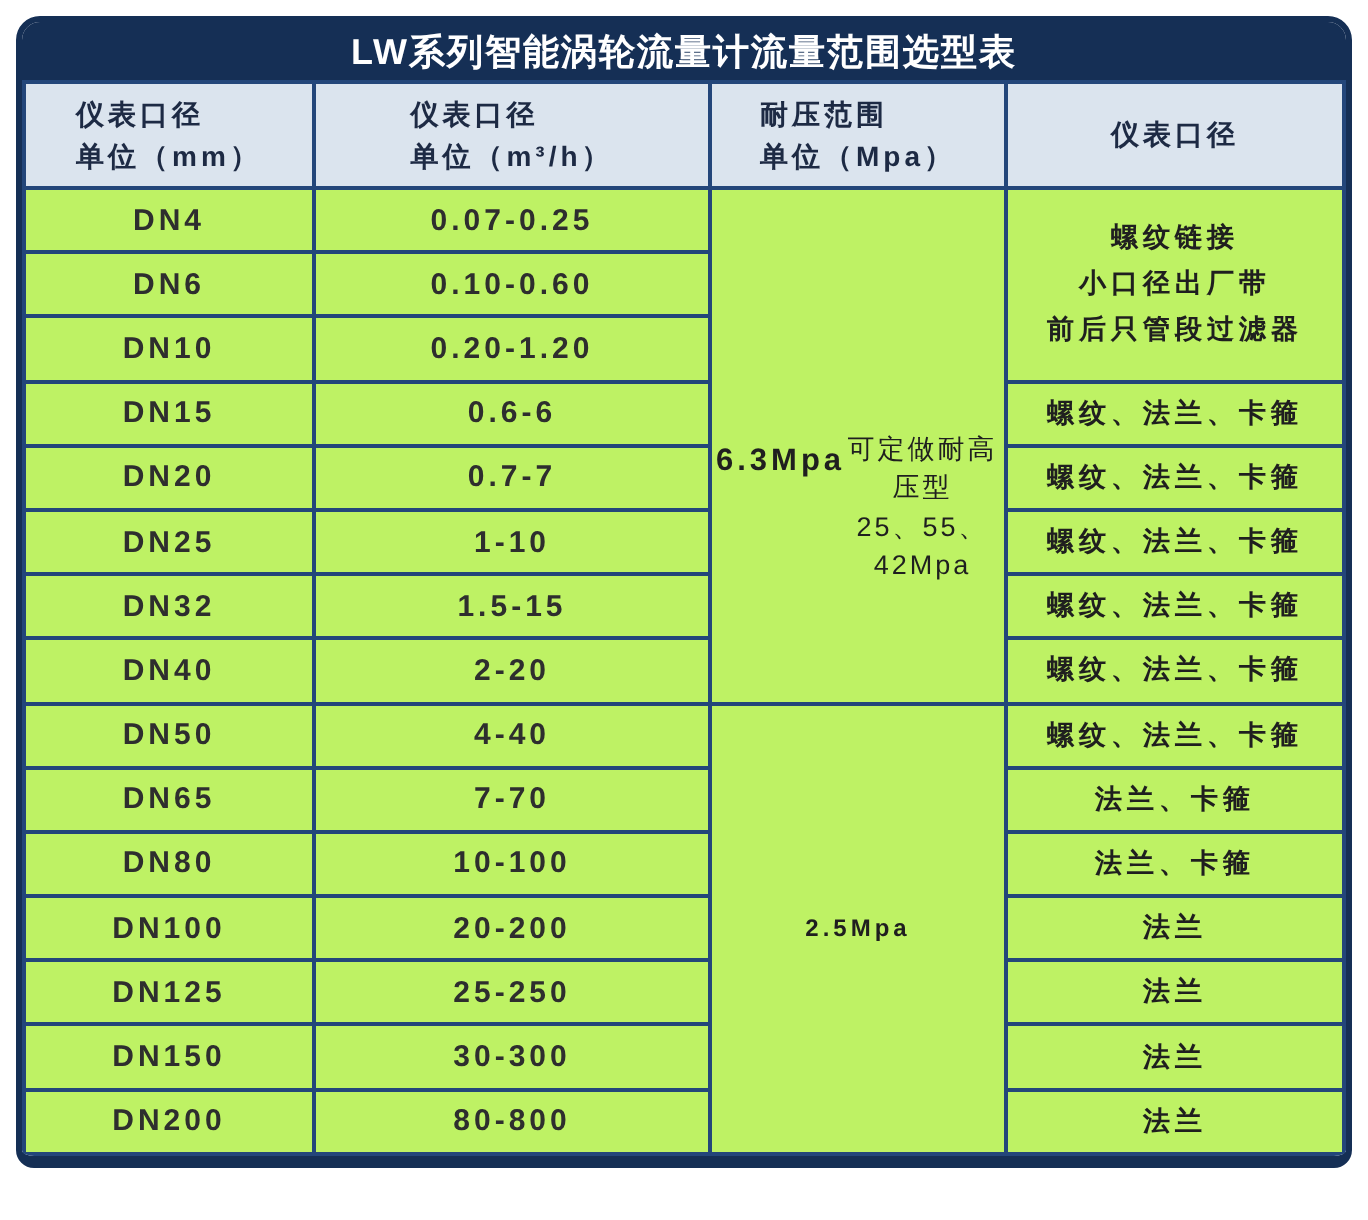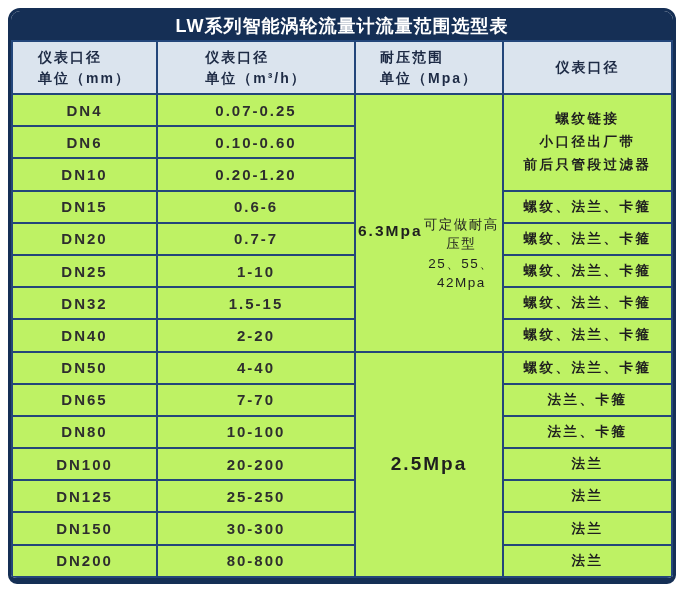--- a/index.html
+++ b/index.html
@@ -97,21 +97,21 @@
   .pressure-note {
     margin-top: 46px;
     font-size: 13.5px;
     font-weight: normal;
     color: #1f1f1f;
     letter-spacing: 1.5px;
     line-height: 1.45;
   }
   .pressure-note span { display: block; }
   .pressure-single {
-    font-size: 19px;
+    font-size: 12px;
     font-weight: bold;
     color: #1f1f1f;
     letter-spacing: 2px;
   }
 </style>
 </head>
 <body>
 
 <div class="frame">
   <div class="title-bar">

